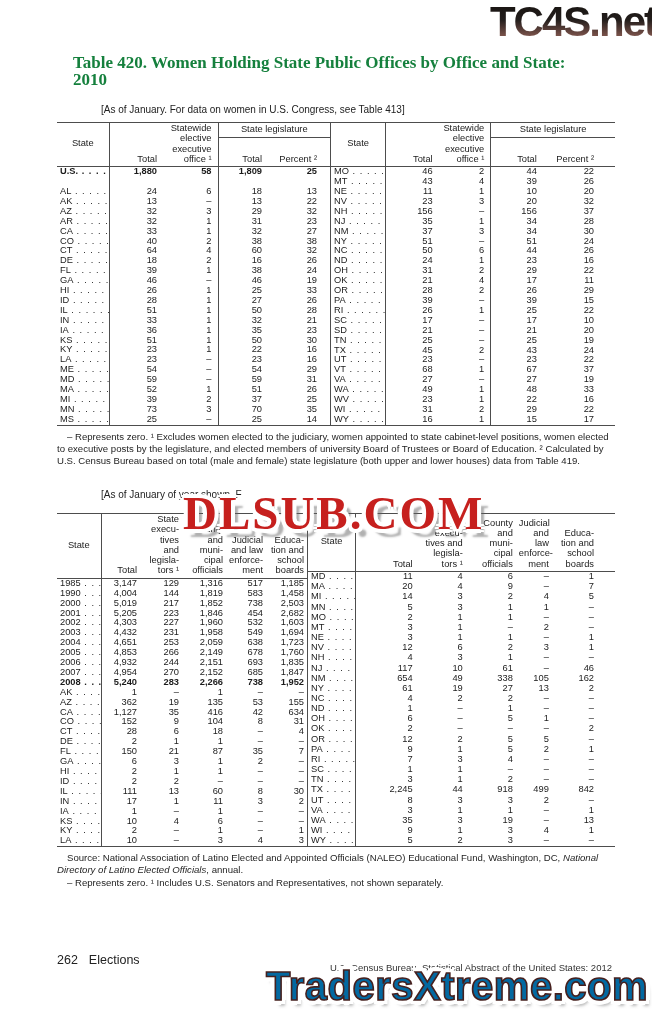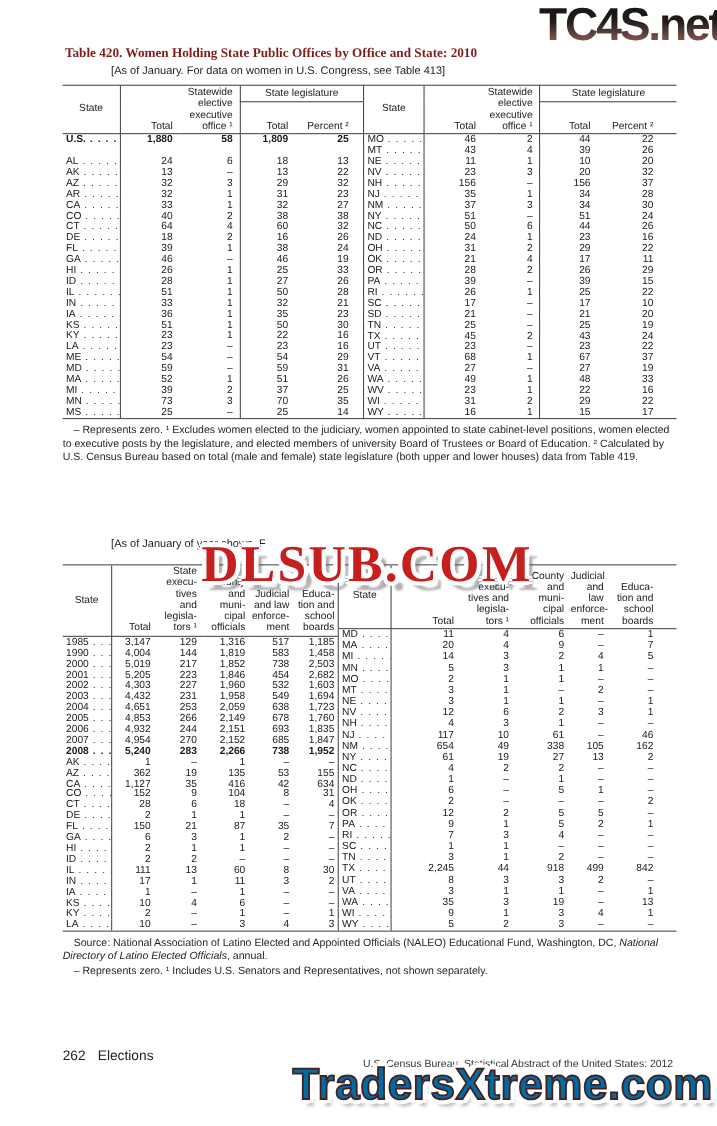--- a/index.html
+++ b/index.html
@@ -1,22 +1,22 @@
 <!DOCTYPE html>
 <html><head>
 <meta charset="utf-8">
 <style>
   html,body{margin:0;padding:0;}
   body{width:652px;height:1024px;position:relative;overflow:hidden;background:#fff;
        font-family:"Liberation Sans",sans-serif;color:#1b1b1b;}
   .section{position:absolute;left:57px;width:558px;}
   .t420{top:38px;}
   .t421{top:487px;}
-  .tbl-title{font-family:"Liberation Serif",serif;font-weight:bold;font-size:12px;
-             line-height:17px;margin:2px;color:#7f1d1d;}
+  .tbl-title{font-family:"Liberation Serif",serif;font-weight:bold;font-size:17px;
+             line-height:17px;margin:16px;color:#15803d;}
   .tbl-sub{font-size:10px;line-height:12px;margin-top:2px;color:#222;padding-left:44px;}
   .tbl-wrap{display:flex;margin-top:6px;border-top:1px solid #4d4d4d;border-bottom:1px solid #4d4d4d;}
   .t421 .tbl-wrap{margin-top:12px;}
   table{border-collapse:collapse;table-layout:fixed;}
   .t420 table.left{width:273px;}
   .t420 table.right{width:285px;border-left:1px solid #4d4d4d;}
   .t421 table.left{width:250px;}
   .t421 table.right{width:308px;border-left:1px solid #4d4d4d;}
   th,td{font-family:"Liberation Sans",sans-serif;font-size:9.3px;line-height:9.9px;
         padding:0;overflow:hidden;font-weight:normal;color:#1b1b1b;}

